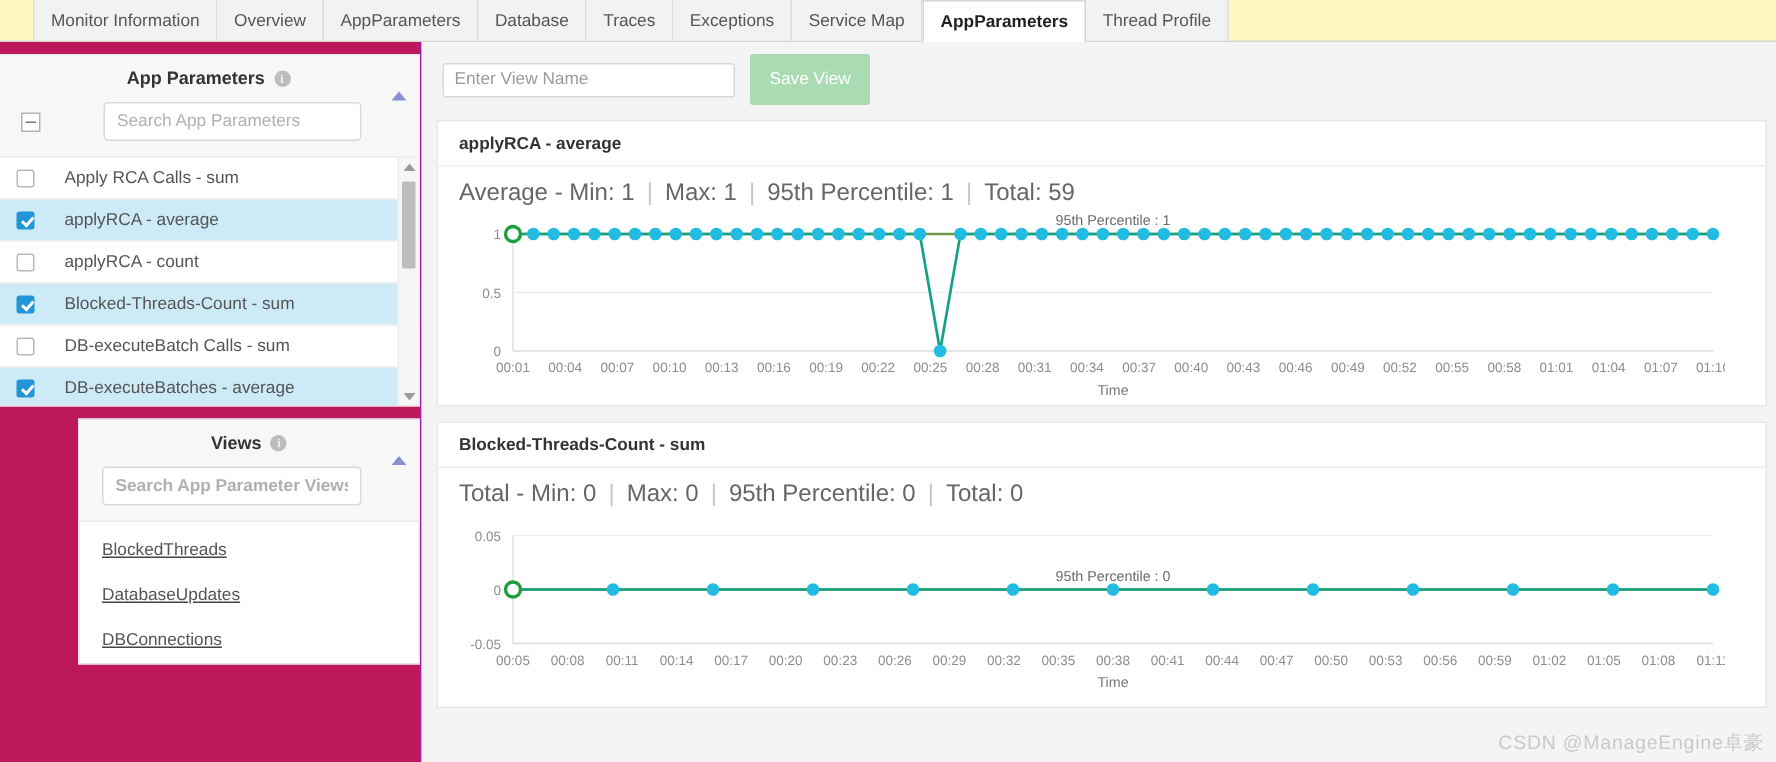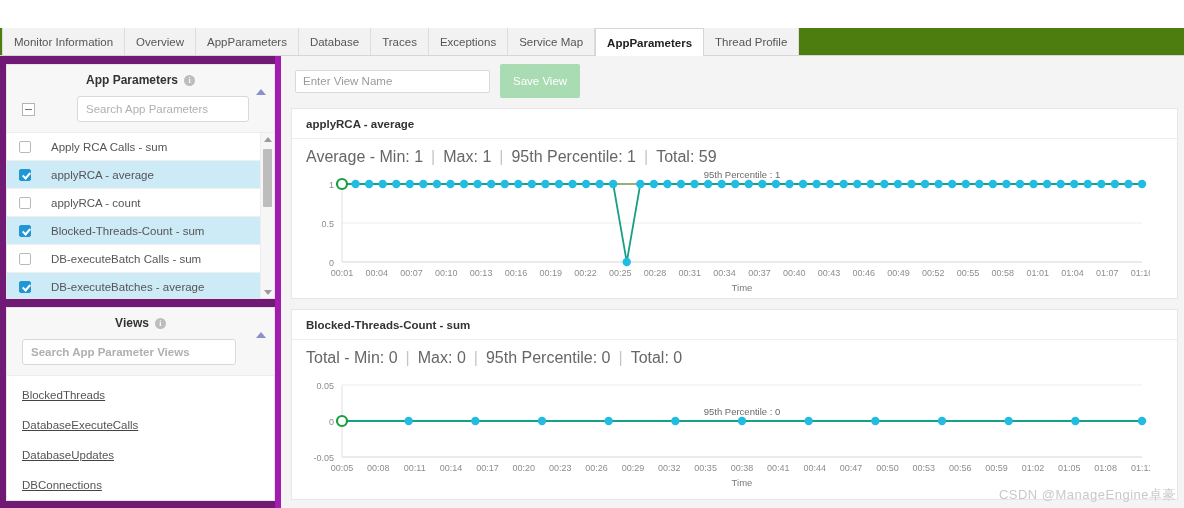--- a/index.html
+++ b/index.html
@@ -10,26 +10,25 @@
     font-family:"Liberation Sans", sans-serif;
     font-size:12px;
     color:#444;
     overflow:hidden;
     position:relative;
   }
 
   
   .tabbar {
     height:28px;
-    background:#4d7c0f;
+    background:#fef9c3;
     border-bottom:1px solid #d6d6d6;
     display:flex;
     align-items:stretch;
-    padding-left:2px;
-    margin-top:28px;
+    padding-left:22px;
   }
   .tab {
     display:flex; align-items:center;
     padding:0 11px;
     font-size:11.5px;
     color:#555;
     border-right:1px solid #dcdcdc;
     background:#f2f2f2;
     cursor:pointer;
     white-space:nowrap;
@@ -46,24 +45,25 @@
     position:relative; z-index:2;
   }
 
   
   .body-wrap { display:flex; height:480px; background:#fff; }
 
   
   .sidebar {
     width:281px;
     flex:0 0 281px;
-    background:#701a75;
-    border-right:6px solid #a21caf;
+    background:#be185d;
+    border-right:1px solid #a21caf;
     display:flex; flex-direction:column;
     padding:8px 0 0 6px;
+    align-items:flex-end;
   }
   .panel {
     border:1px solid #e4e4e4;
     background:#fff;
     margin-bottom:8px;
     position:relative;
   }
   .panel-head {
     background:#f7f7f7;
     border-bottom:1px solid #ececec;
@@ -342,21 +342,20 @@
         <div class="panel-title">
           <span>Views</span><span class="info-icon">i</span>
         </div>
         <div class="search-row">
           <input class="search-input" type="text" style="margin-left: 5px; font-weight: bold;" placeholder="Search App Parameter Views">
         </div>
         <div class="collapse-arrow"></div>
       </div>
       <div class="views-list" id="viewRows">
           <div class="view-row">BlockedThreads</div>
-          <div class="view-row">DatabaseExecuteCalls</div>
           <div class="view-row">DatabaseUpdates</div>
           <div class="view-row">DBConnections</div>
         </div>
     </div>
 
   </div>
 
   <div class="main">
 
     <div class="toolbar">

